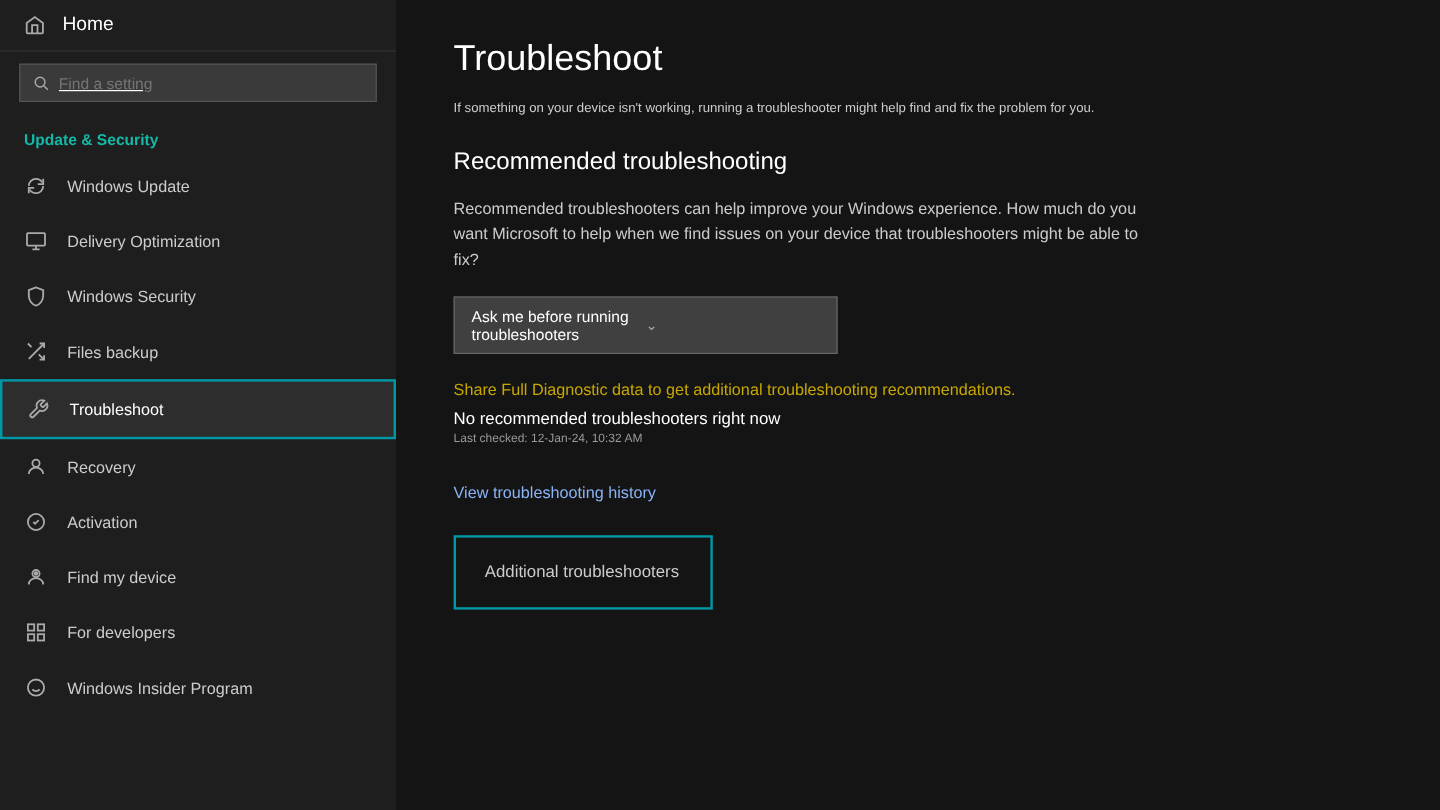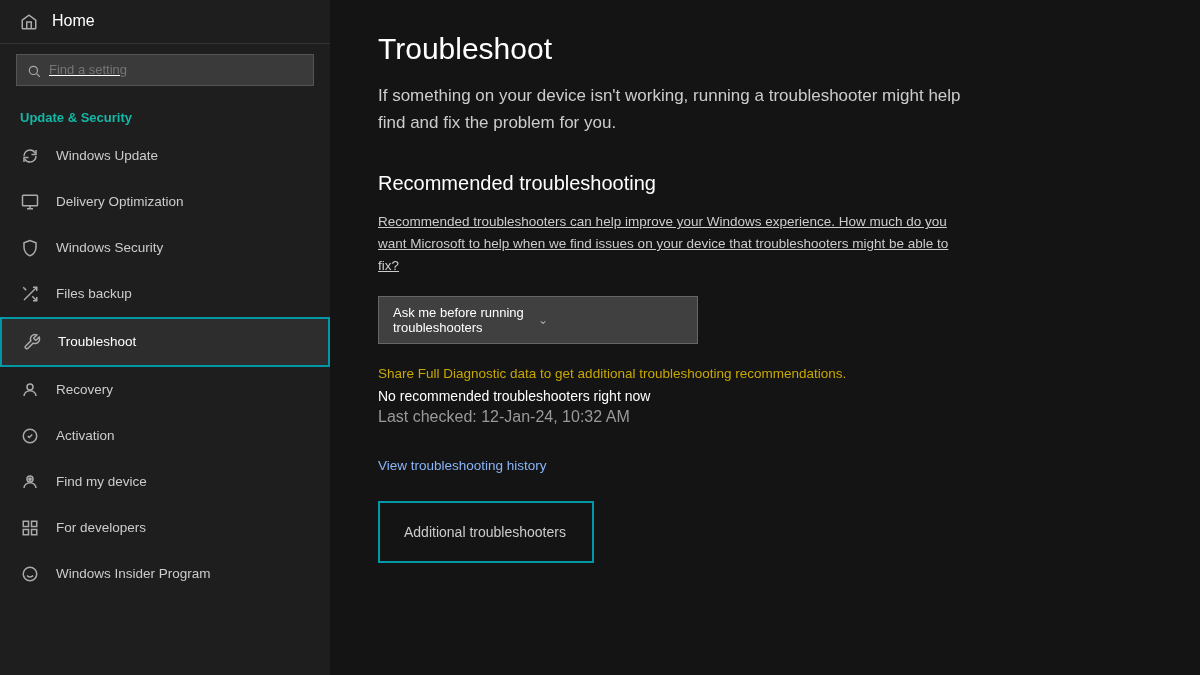--- a/index.html
+++ b/index.html
@@ -93,41 +93,40 @@
     }
 
     .page-title {
       font-size: 30px;
       font-weight: 300;
       color: #ffffff;
       margin-bottom: 16px;
     }
 
     .page-description {
-      font-size: 17px;
+      font-size: 11px;
       color: #cccccc;
       line-height: 1.6;
-      margin-bottom: 36px;
+      margin-bottom: 24px;
       max-width: 600px;
     }
 
     .section-title {
       font-size: 20px;
       font-weight: 400;
       color: #ffffff;
       margin-bottom: 16px;
     }
 
     .section-description {
       font-size: 13.5px;
       color: #cccccc;
       line-height: 1.6;
       margin-bottom: 20px;
       max-width: 580px;
-      text-decoration: underline;
     }
 
     .dropdown-select {
       background: #404040;
       border: 1px solid #666;
       color: #ffffff;
       font-size: 13px;
       padding: 8px 14px;
       width: 320px;
       display: flex;
@@ -151,21 +150,21 @@
     }
 
     .no-troubleshooters {
       font-size: 14px;
       color: #ffffff;
       margin-bottom: 4px;
       margin-top: 2px;
     }
 
     .last-checked {
-      font-size: 16px;
+      font-size: 10px;
       color: #999999;
       margin-bottom: 32px;
     }
 
     .view-history-link {
       color: #8ab4f8;
       font-size: 13.5px;
       cursor: pointer;
       text-decoration: none;
       display: block;

